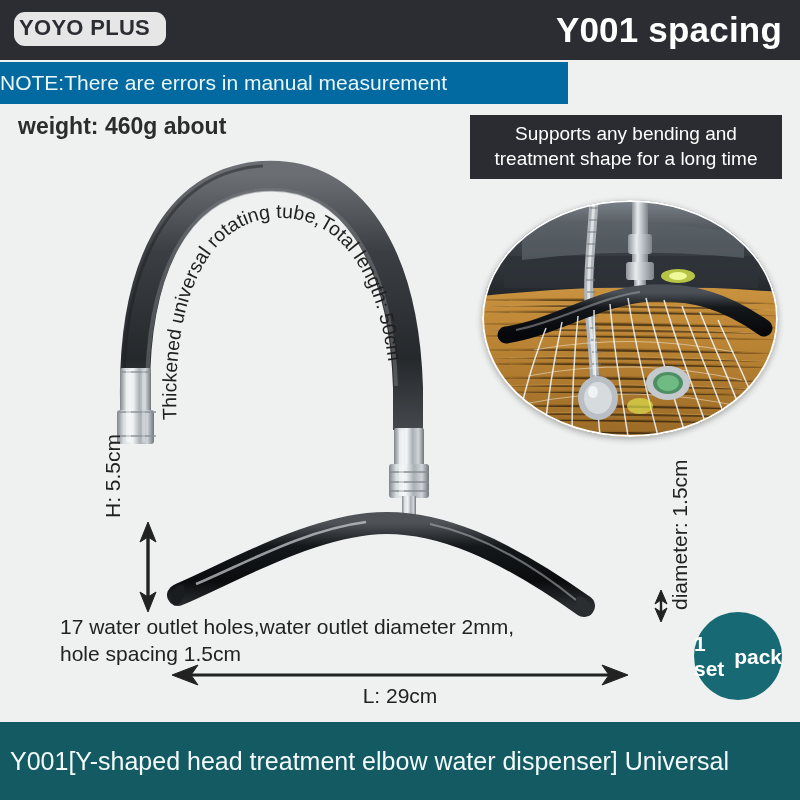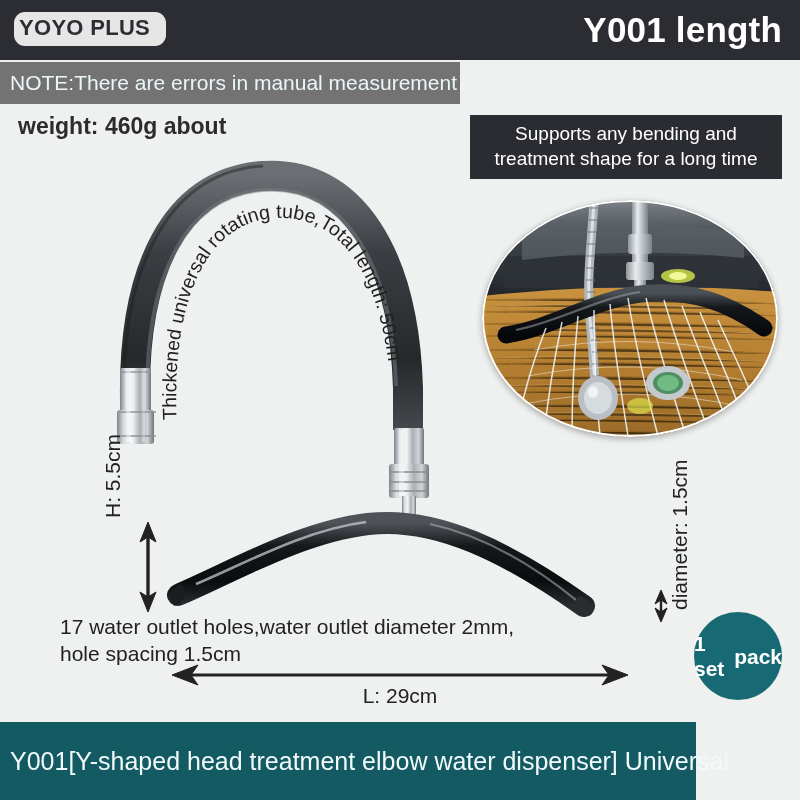--- a/index.html
+++ b/index.html
@@ -26,26 +26,25 @@
     line-height:1;
   }
   .series-title{
     position:absolute;right:18px;top:4px;
     color:#ffffff;font-size:35px;font-weight:bold;
     letter-spacing:.2px;line-height:52px;
   }
 
   
   .note-ribbon{
-    position:absolute;left:0;top:62px;width:460px;height:42px;
-    background:#737373;
+    position:absolute;left:0;top:62px;width:568px;height:42px;
+    background:#0369a1;
     color:#eaf6f7;
     font-size:21px;
     line-height:42px;
-    padding-left:10px;
     box-sizing:border-box;
     white-space:nowrap;
   }
 
   
   .weight-text{
     position:absolute;left:18px;top:113px;
     font-size:23px;font-weight:bold;color:#2c2c2c;
   }
 
@@ -106,37 +105,37 @@
     border-radius:50%;
     background:#176a73;
     color:#ffffff;
     display:flex;flex-direction:row;
     align-items:center;justify-content:center;
     font-size:21px;font-weight:bold;line-height:25px;
   }
 
   
   .bottom-banner{
-    position:absolute;left:0;bottom:0;width:696px;height:78px;
+    position:absolute;left:0;bottom:0;width:800px;height:78px;
     background:#135a63;
     color:#f2fafb;
     font-size:25px;
     display:flex;align-items:center;
     padding-left:10px;box-sizing:border-box;
     white-space:nowrap;
   }
 </style>
 </head>
 <body>
 
 <div id="page">
 
   <div class="top-bar">
     <div class="brand-badge">YOYO PLUS</div>
-    <div class="series-title">Y001 length</div>
+    <div class="series-title">Y001 spacing</div>
   </div>
 
   <div class="note-ribbon">NOTE:There are errors in manual measurement</div>
 
   <div class="weight-text">weight: 460g about</div>
 
   <div class="callout">
     <div>Supports any bending and</div>
     <div>treatment shape for a long time</div>
   </div>

